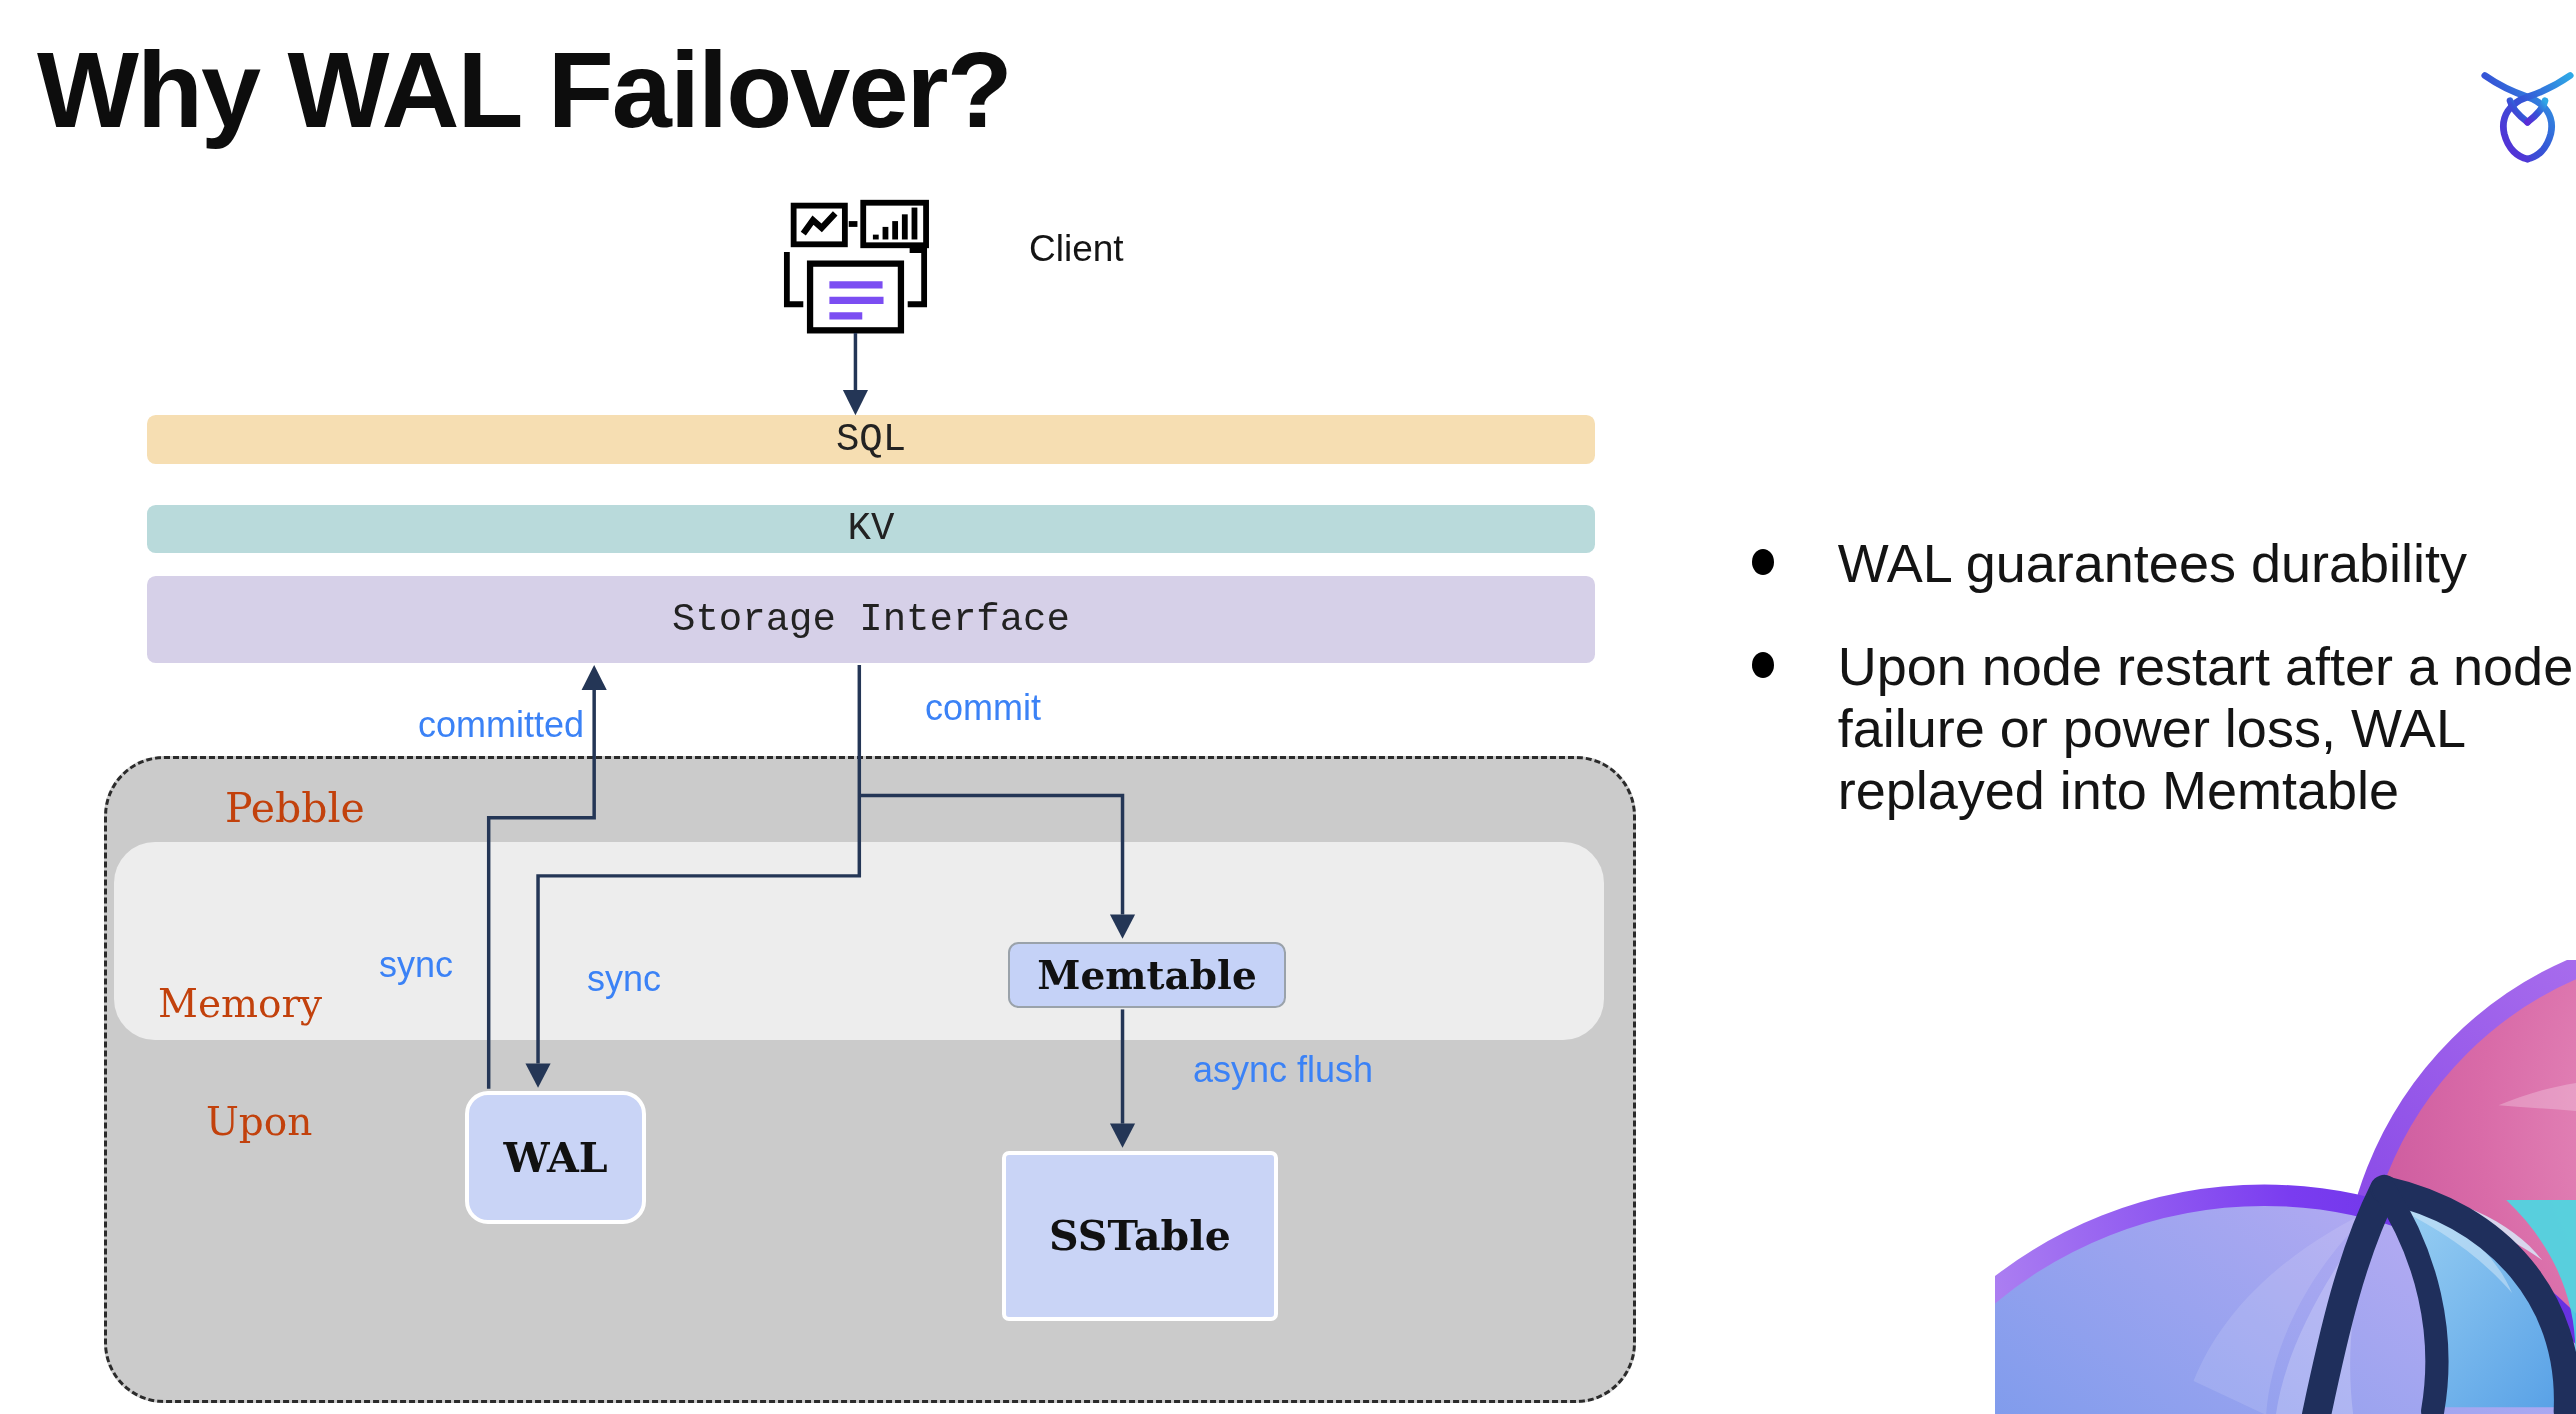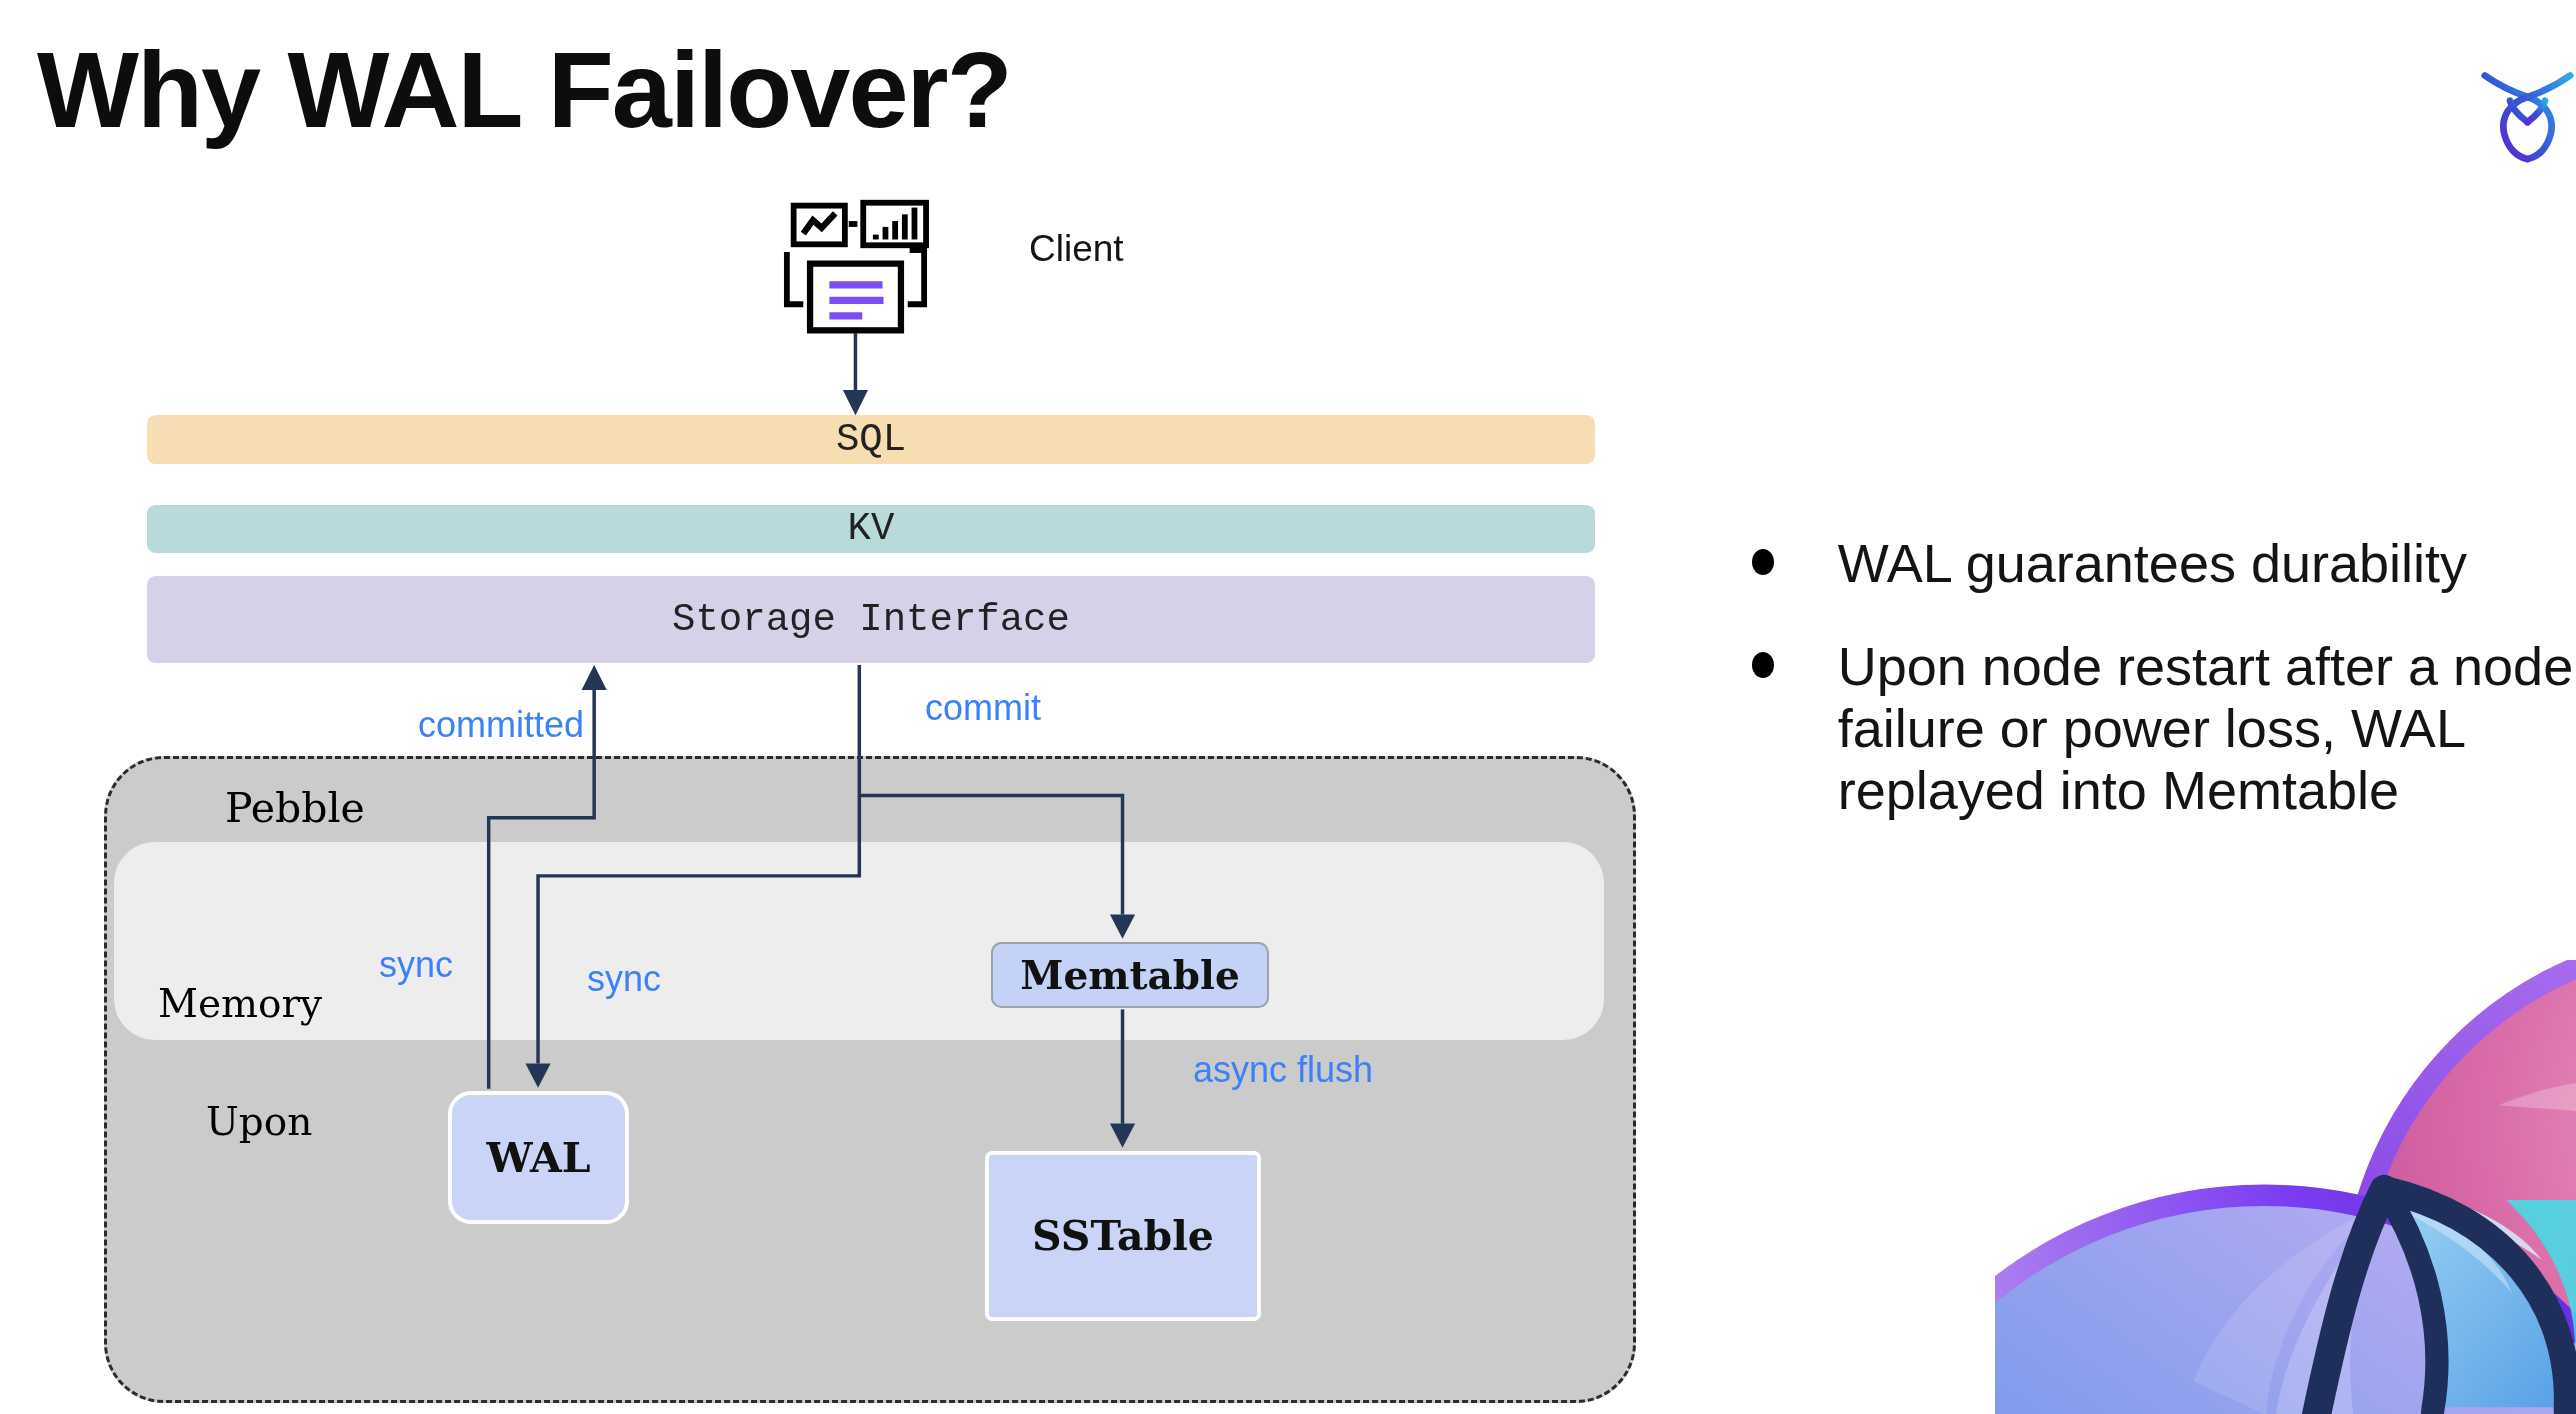--- a/index.html
+++ b/index.html
@@ -14,28 +14,28 @@
   .bar{left:147px;width:1448px;border-radius:8.7px;display:flex;align-items:center;justify-content:center;
        font-family:Liberation Mono, monospace;font-size:39px;color:#222;z-index:3;}
   .bar-sql{top:415px;height:49px;background:#f6deb2;}
   .bar-kv{top:505px;height:48px;background:#b9dadb;}
   .bar-storage{top:576px;height:87px;background:#d6d0e8;}
 
   
   .pebble{left:104px;top:756px;width:1532px;height:647px;background:#cbcbcb;
           border:3.9px dashed #2b2b2b;border-radius:60px;box-sizing:border-box;z-index:1;}
   .memband{left:114px;top:842px;width:1490px;height:198px;background:#ededed;border-radius:41px;z-index:2;}
-  .serif-label{font-family:"DejaVu Serif",serif;color:#000000;z-index:7;}
+  .serif-label{font-family:"DejaVu Serif",serif;color:#c2410c;z-index:7;}
   .lbl-pebble{left:225px;top:784px;font-size:41px;}
   .lbl-memory{left:158px;top:981px;font-size:39px;}
   .lbl-disk{left:206px;top:1099px;font-size:39px;}
 
   
   .node{display:flex;align-items:center;justify-content:center;box-sizing:border-box;
-        font-family:"DejaVu Serif",serif;font-weight:bold;color:#111;z-index:6;}
+        font-family:"DejaVu Serif",serif;font-weight:bold;color:#111;z-index:6;margin-left:17px;}
   .node-wal{left:448px;top:1091px;width:181px;height:133px;background:#c9d4f6;
             border:4.8px solid #ffffff;border-radius:23px;font-size:41px;}
   .node-memtable{left:991px;top:942px;width:278px;height:66px;background:#c5d2f7;
             border:2.9px solid #9aa2aa;border-radius:10.6px;font-size:39px;}
   .node-sstable{left:985px;top:1151px;width:276px;height:170px;background:#c9d4f6;
             border:4.8px solid #ffffff;border-radius:7px;font-size:41px;}
 
   
   .edge-label{font-size:36px;color:#3b82f6;z-index:7;}
   .lbl-committed{left:395px;top:704px;width:189px;text-align:right;}

